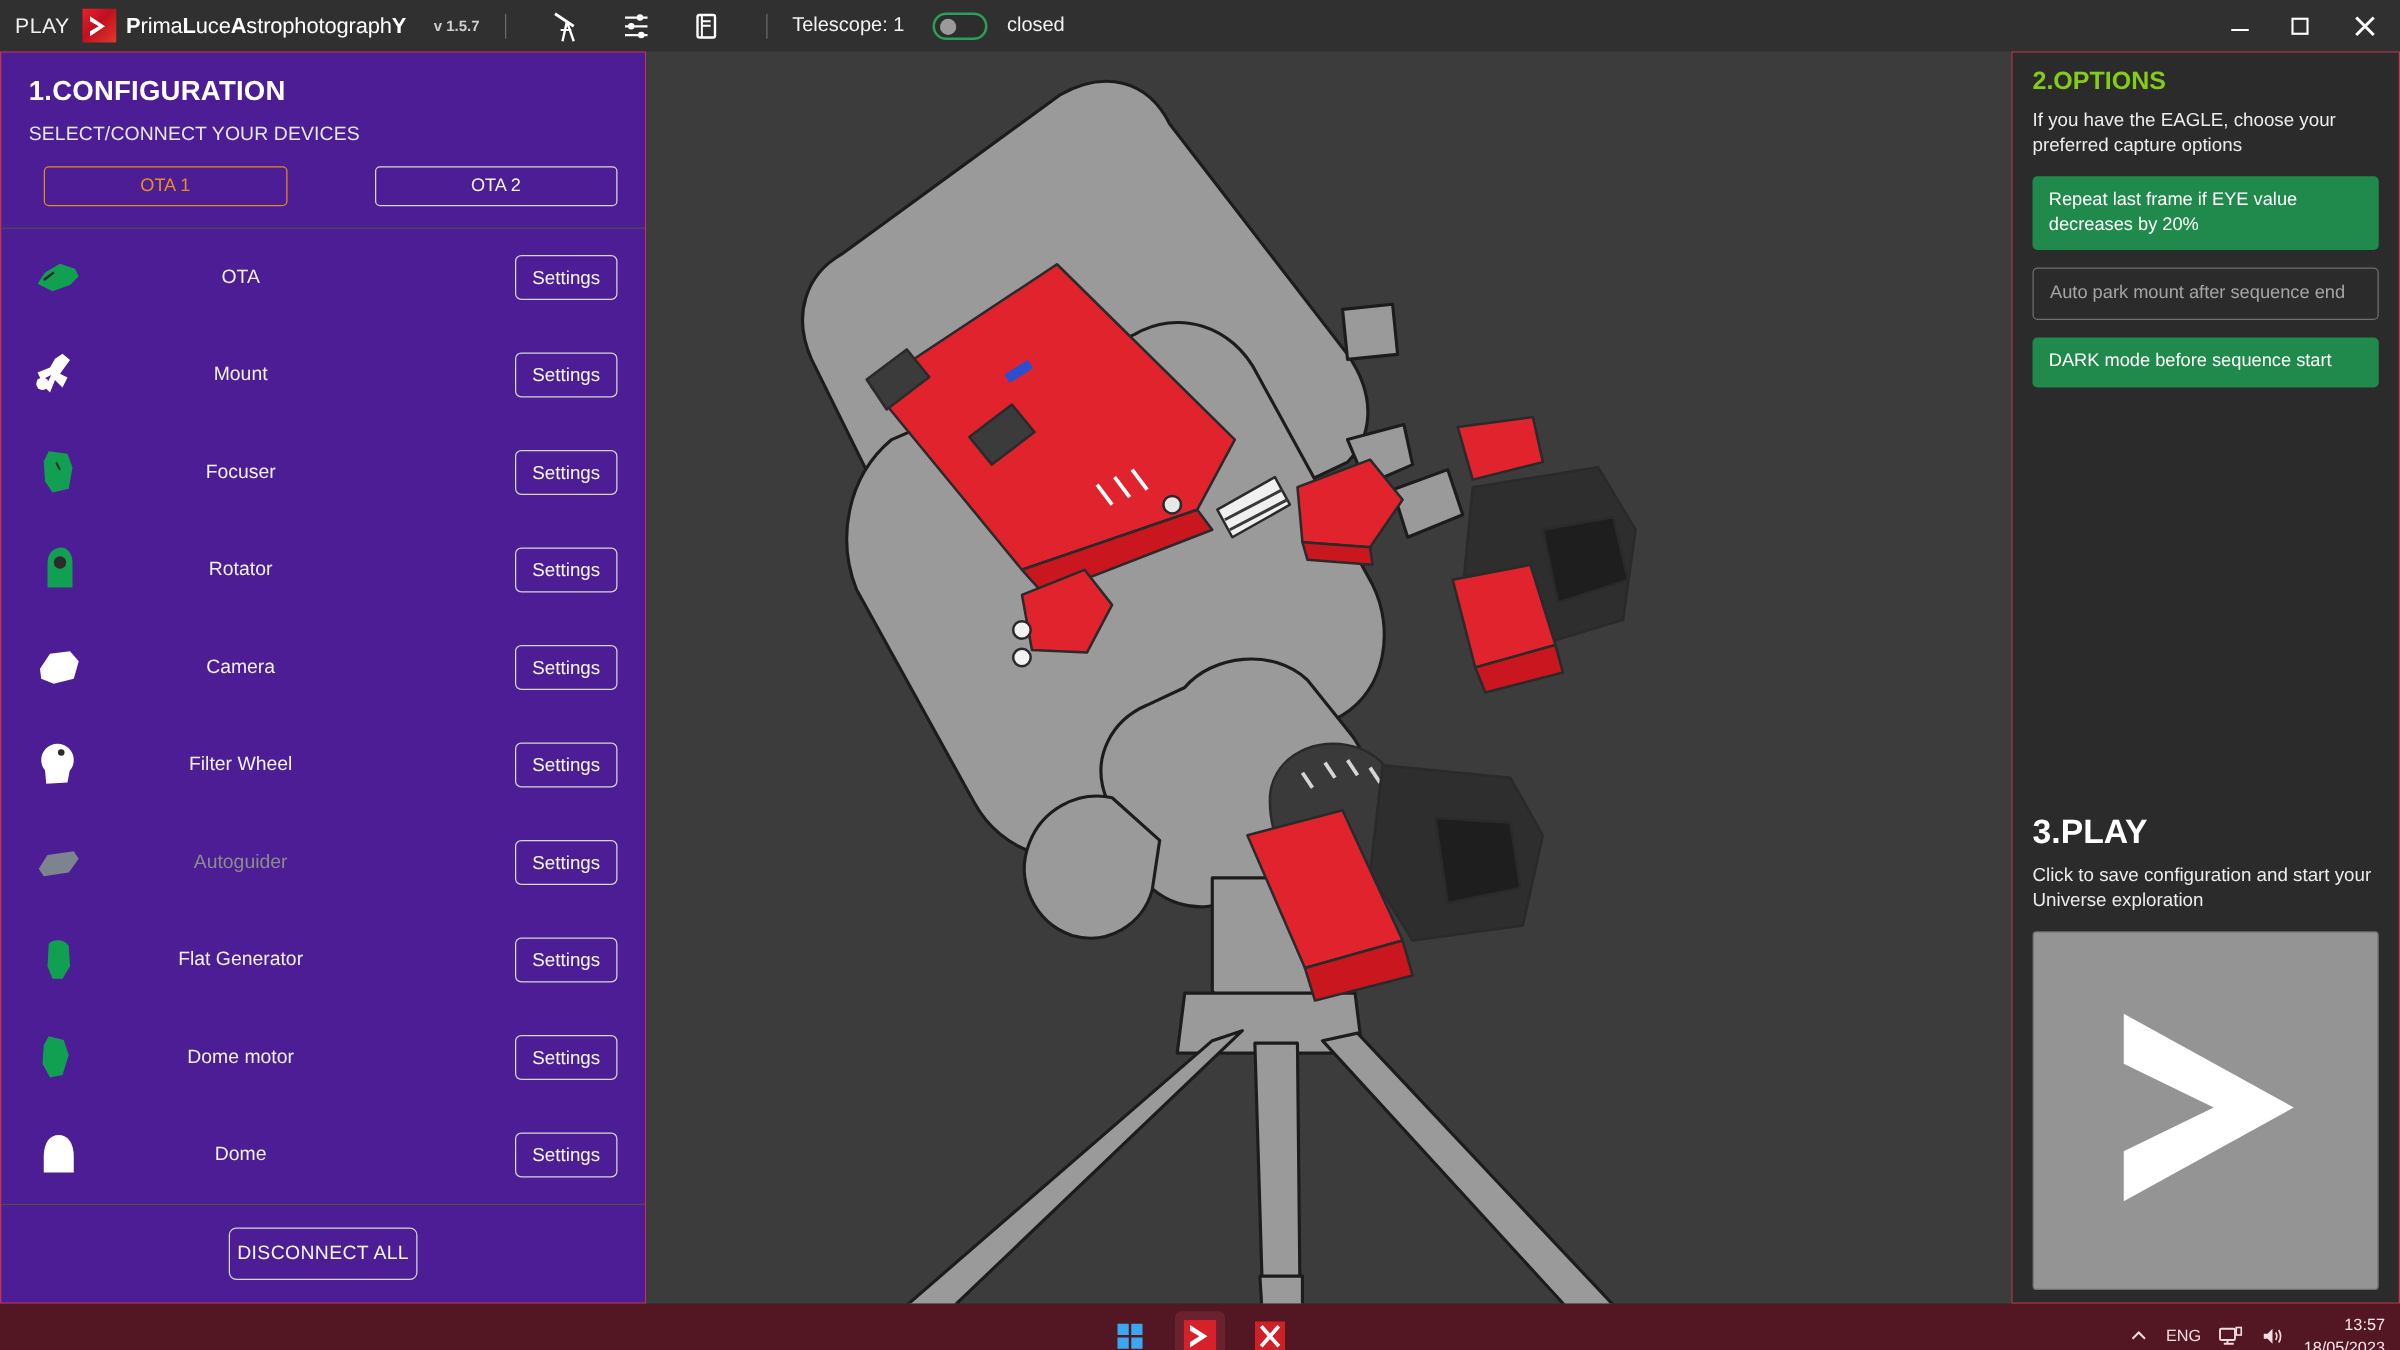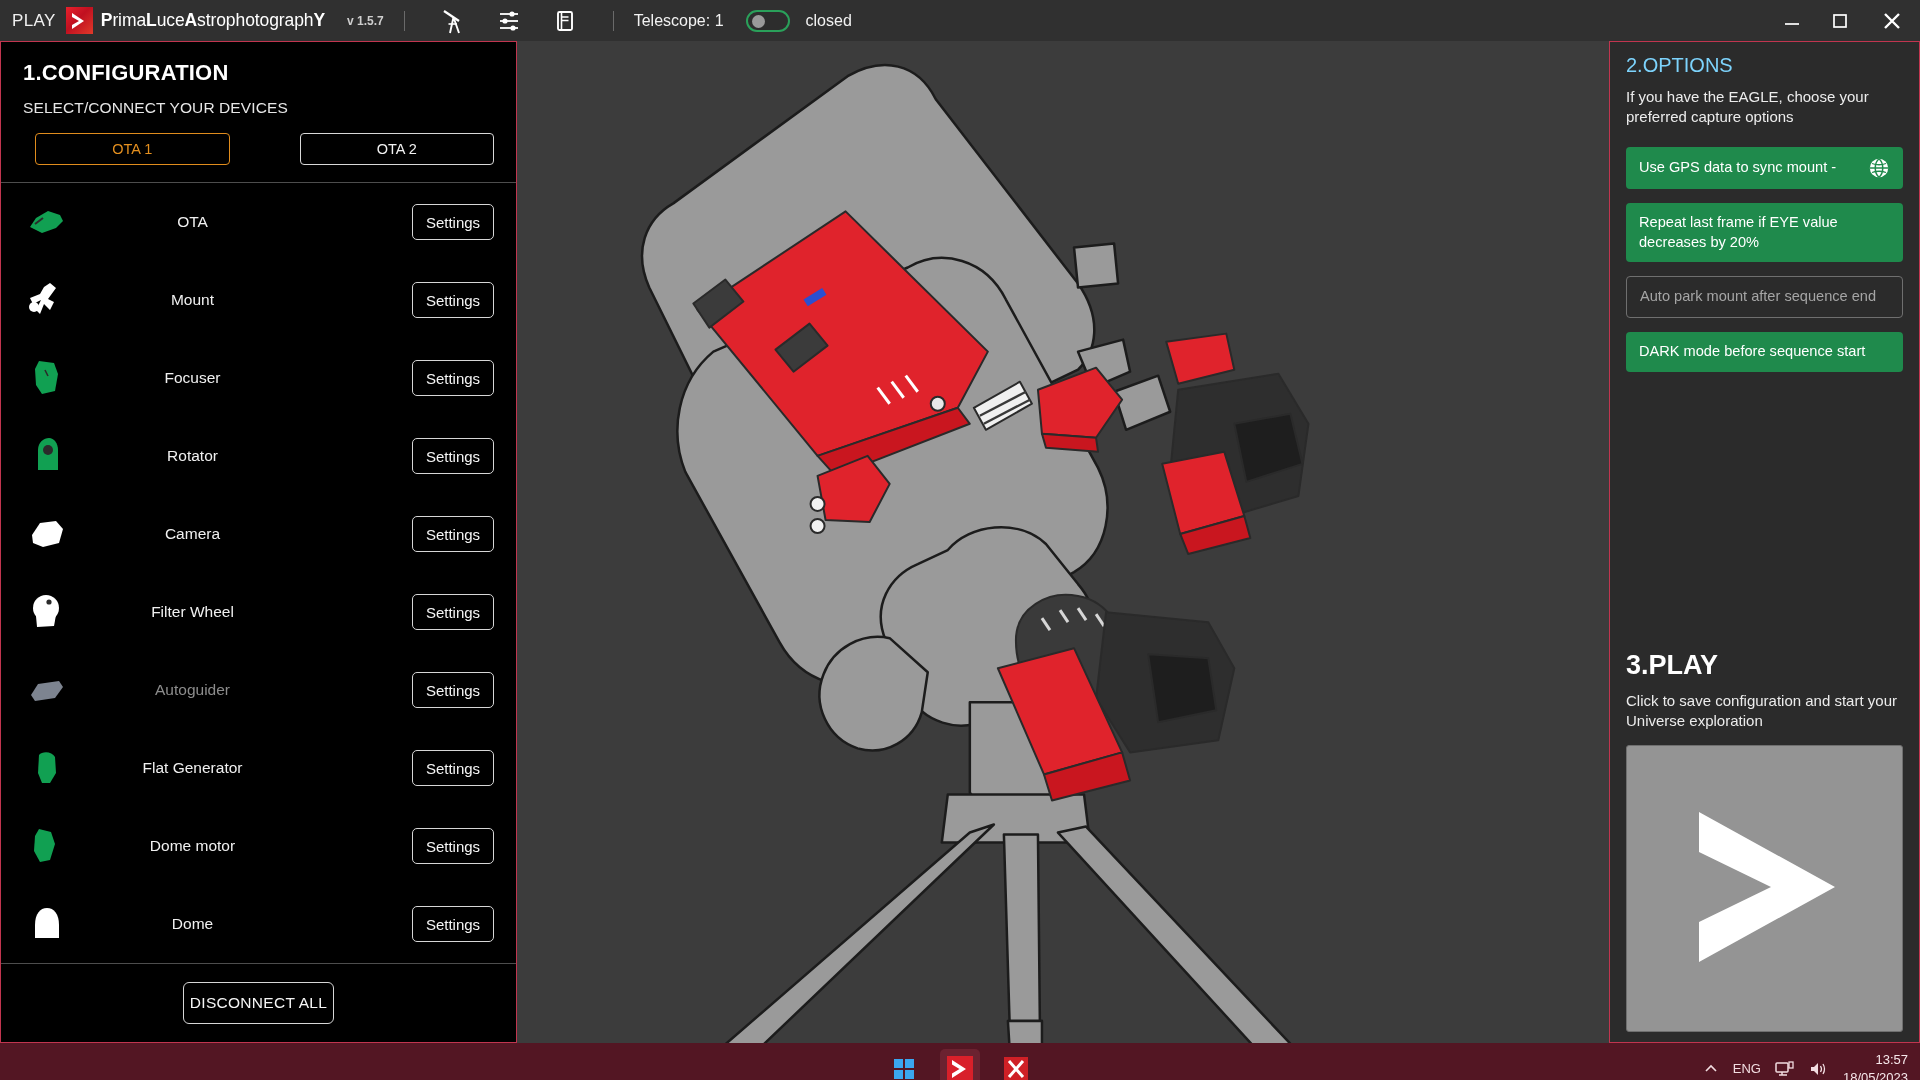--- a/index.html
+++ b/index.html
@@ -63,21 +63,21 @@
   .win-btn.close { width: 56px; }
 
   
   .body-row { flex: 1 1 auto; display:flex; position:relative; padding: 0 0 0 0; }
 
   
   .left-panel {
     width: 517px; flex: 0 0 517px;
     margin: 0;
     border: 1px solid #c1354f;
-    background: #000000;
+    background: #4c1d95;
     display:flex; flex-direction:column;
     position:relative;
   }
   .lp-head { padding: 18px 22px 0 22px; }
   .lp-title { font-size: 22px; font-weight: 700; color:#ffffff; letter-spacing:.2px;}
   .lp-sub { font-size: 15.5px; color:#e6e6e6; margin-top: 13px; letter-spacing:.1px;}
   .ota-tabs { display:flex; gap: 0; margin-top: 16px; padding: 0 0 0 0; margin-left: 12px; }
   .ota-btn {
     height: 32px; width: 211px;
     border-radius: 4px; background: transparent;
@@ -126,21 +126,21 @@
   .center-panel svg { position:absolute; left:0; top:0; width:100%; height:100%; }
 
   
   .right-panel {
     width: 311px; flex: 0 0 311px;
     border:1px solid #c1354f;
     background:#2b2b2b;
     padding: 12px 16px 10px 16px;
     display:flex; flex-direction:column;
   }
-  .rp-title { font-size: 20px; font-weight:400; color:#7dd3fc; }
+  .rp-title { font-size: 20px; font-weight:700; color:#84cc16; }
   .rp-sub { font-size:15px; color:#ececec; margin-top:10px; line-height:1.33; }
   .opt-btn {
     margin-top: 14px; border-radius:4px; padding: 10px 13px;
     font-size: 14.6px; line-height:1.35; color:#ffffff;
     background: #1f8a4c;
     display:flex; align-items:center; justify-content:flex-start;
   }
   .opt-btn.first { margin-top: 20px; }
   .opt-btn b { font-weight:400; }
   .opt-btn.inactive {
@@ -456,30 +456,20 @@
           <path fill="#e0232c" d="M480 616 L556 596 L604 700 L526 722 Z"></path>
           <path fill="#c9161f" d="M526 722 L604 700 L612 728 L534 748 Z"></path>
         </g>
       </svg>
     </div>
 
     <div class="right-panel">
       <div class="rp-title">2.OPTIONS</div>
       <div class="rp-sub">If you have the EAGLE, choose your preferred capture options</div>
 
-      <div class="opt-btn first">
-        <span>Use GPS data to sync mount  -</span>
-        <span class="globe">
-          <svg width="22" height="22" viewBox="0 0 22 22" aria-hidden="true">
-            <circle cx="11" cy="11" r="9.2" fill="#ffffff"></circle>
-            <path d="M11 1.8 C6 6 6 16 11 20.2 M11 1.8 C16 6 16 16 11 20.2 M2 11 H20" stroke="#1f8a4c" stroke-width="1.5" fill="none"></path>
-            <path d="M4 6.5 Q11 9 18 6.5 M4 15.5 Q11 13 18 15.5" stroke="#1f8a4c" stroke-width="1.3" fill="none"></path>
-          </svg>
-        </span>
-      </div>
 
       <div class="opt-btn">
         <span><span>Repeat last frame if EYE value decreases by </span><b>20%</b></span>
       </div>
 
       <div class="opt-btn inactive">Auto park mount after sequence end</div>
 
       <div class="opt-btn">DARK mode before sequence start</div>
 
       <div class="rp-spacer"></div>

